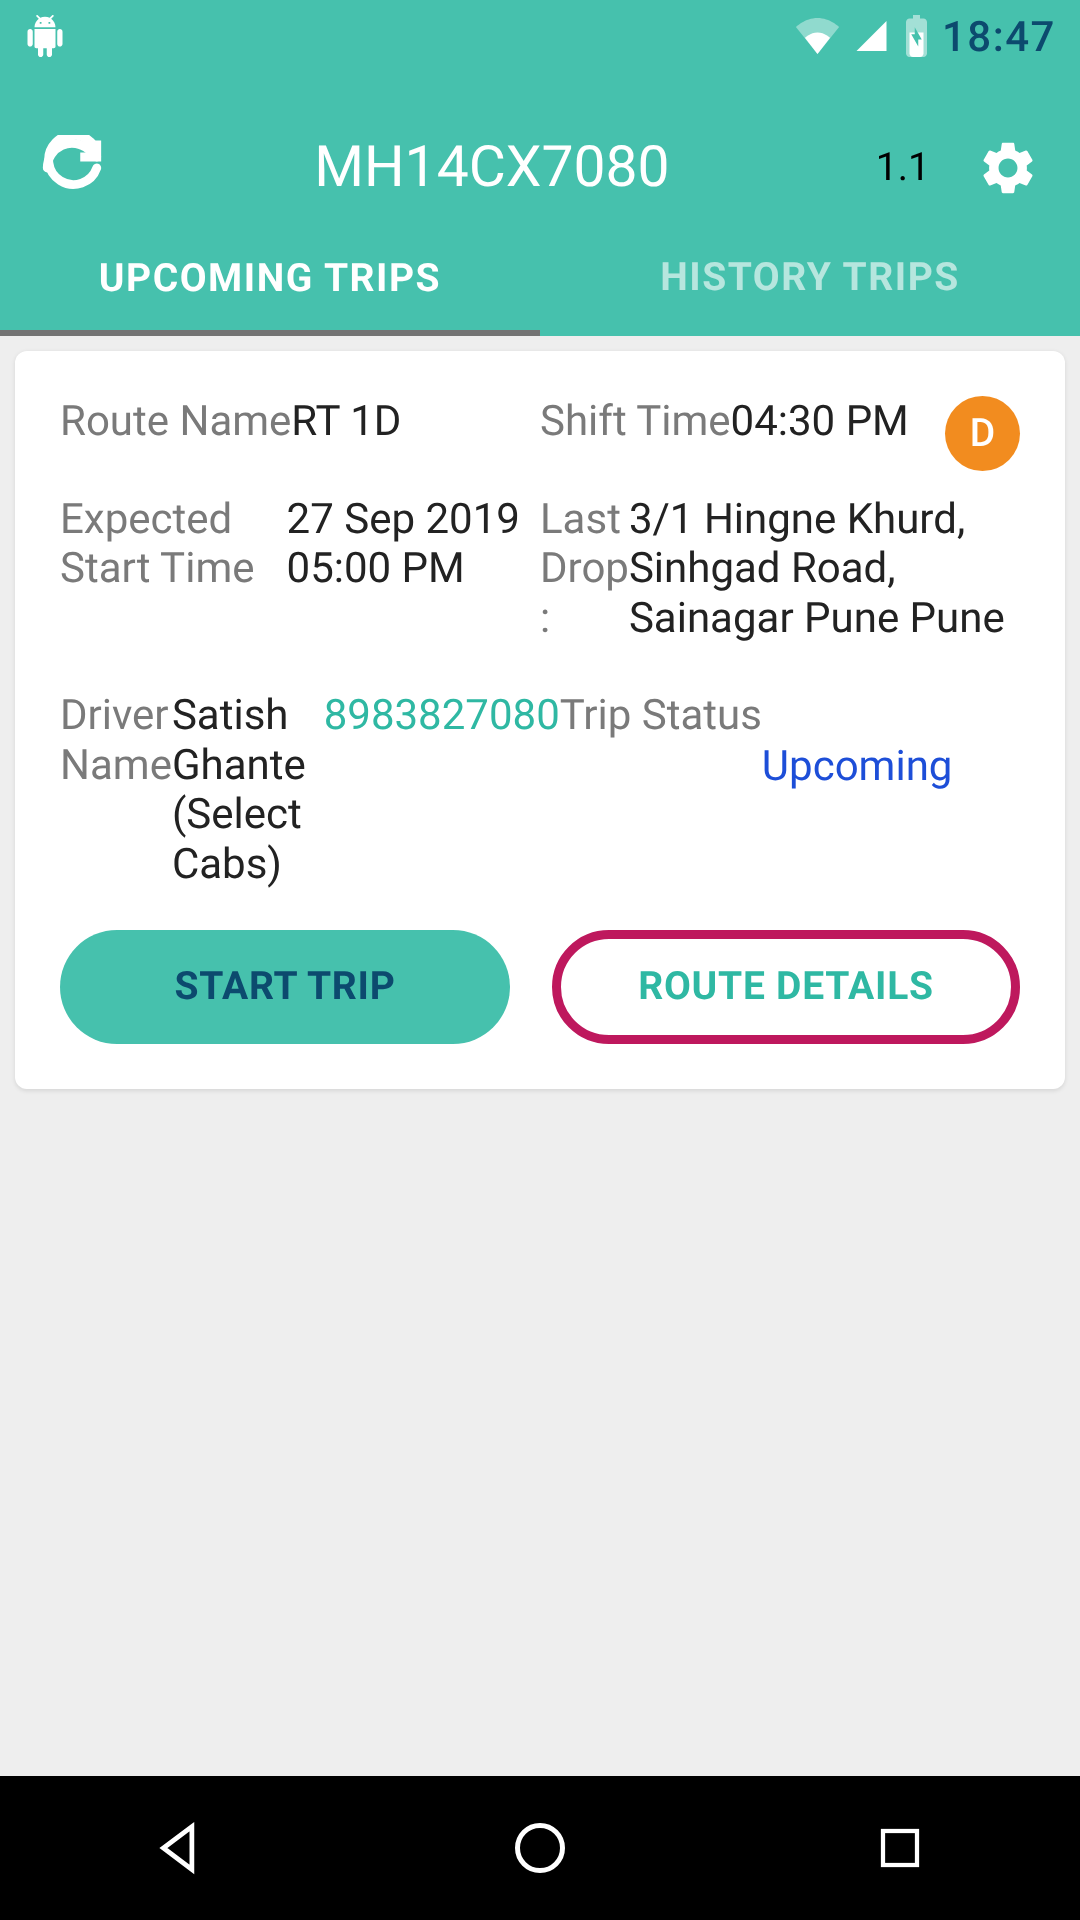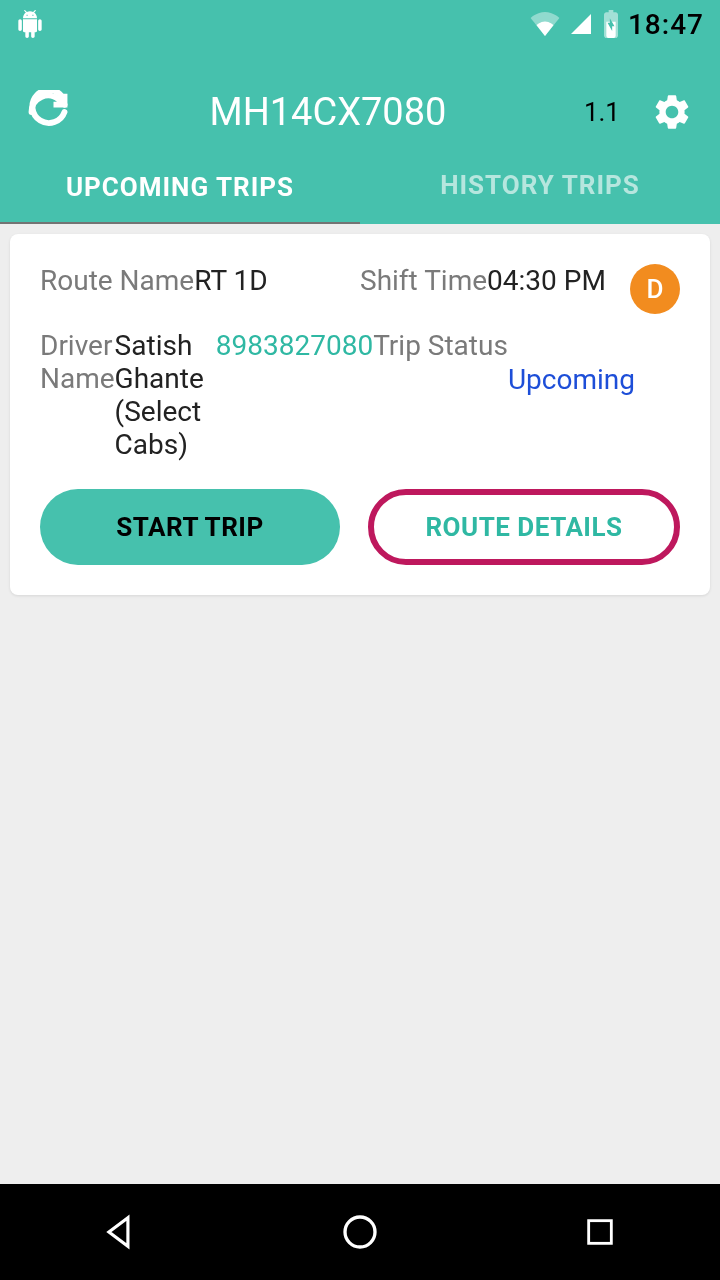--- a/index.html
+++ b/index.html
@@ -5,21 +5,21 @@
   * { box-sizing: border-box; margin: 0; padding: 0; }
   html, body { width: 720px; height: 1280px; font-family: Roboto, Arial, sans-serif; background: #eeeeee; overflow: hidden; }
   
   .status-bar {
     height: 48px;
     background: #46c1ad;
     display: flex;
     align-items: center;
     justify-content: space-between;
     padding: 0 16px;
-    color: #000000;
+    color: #0c4a6e;
   }
   .status-left { display: flex; align-items: center; }
   .status-right { display: flex; align-items: center; gap: 8px; }
   .status-time { font-size: 28px; font-weight: 500; letter-spacing: 1px; }
   
   .app-bar {
     background: #46c1ad;
     padding: 24px 24px 0 24px;
   }
   .app-bar-top {
@@ -43,21 +43,21 @@
     align-items: center;
     justify-content: center;
     color: #b6e6de;
     font-size: 26px;
     font-weight: 700;
     letter-spacing: 1px;
     border-bottom: 6px solid transparent;
   }
   .tab.active {
     color: #fff;
-    border-bottom: 2px solid #737373;
+    border-bottom: 4px solid #737373;
   }
   
   .content {
     background: #eeeeee;
     padding: 10px;
     height: calc(1280px - 48px - 104px - 72px - 96px);
     overflow: hidden;
   }
   
   .card {
@@ -107,21 +107,21 @@
     border-radius: 40px;
     display: flex;
     align-items: center;
     justify-content: center;
     font-size: 26px;
     font-weight: 700;
     letter-spacing: 0.5px;
   }
   .btn-primary {
     background: #46c1ad;
-    color: #000000;
+    color: #0c4a6e;
   }
   .btn-outline {
     background: #fff;
     border: 6px solid #be185d;
     color: #2fb8a3;
   }
   
   .nav-bar {
     position: absolute;
     bottom: 0;
@@ -196,20 +196,30 @@
         <div class="label">Route Name</div>
         <div class="value">RT 1D</div>
       </div>
       <div class="card-col right">
         <div class="label">Shift Time</div>
         <div class="value">04:30 PM</div>
         <div class="badge">D</div>
       </div>
     </div>
 
+    <div class="card-row">
+      <div class="card-col">
+        <div class="label">Expected Start Time</div>
+        <div class="value">27 Sep 2019 05:00 PM</div>
+      </div>
+      <div class="card-col right">
+        <div class="label">Last Drop :</div>
+        <div class="value">3/1 Hingne Khurd, Sinhgad Road, Sainagar Pune Pune</div>
+      </div>
+    </div>
 
     <div class="card-row">
       <div class="card-col">
         <div class="label">Driver Name</div>
         <div class="value">Satish Ghante (Select Cabs)</div>
         <div class="value-teal">8983827080</div>
       </div>
       <div class="card-col right">
         <div class="label">Trip Status</div>
         <div class="value-orange">Upcoming</div>

